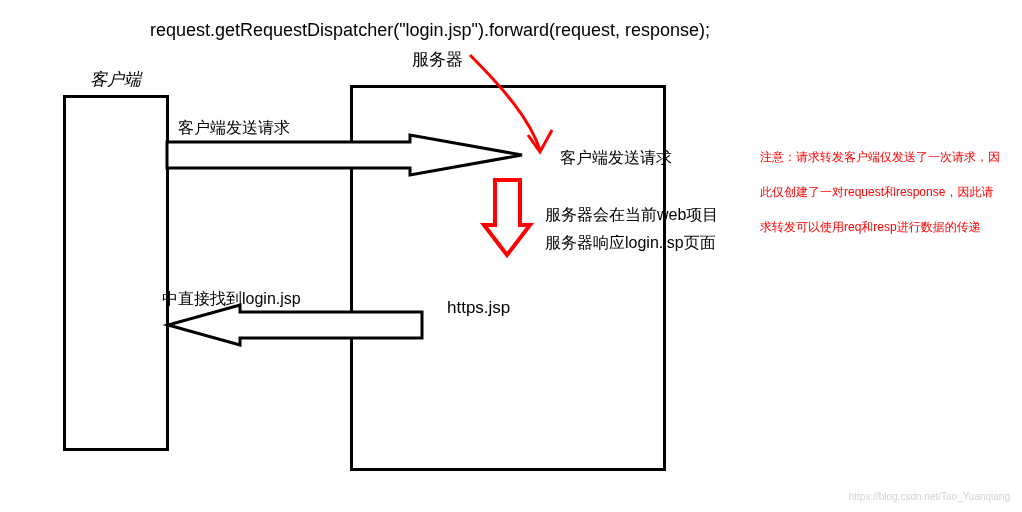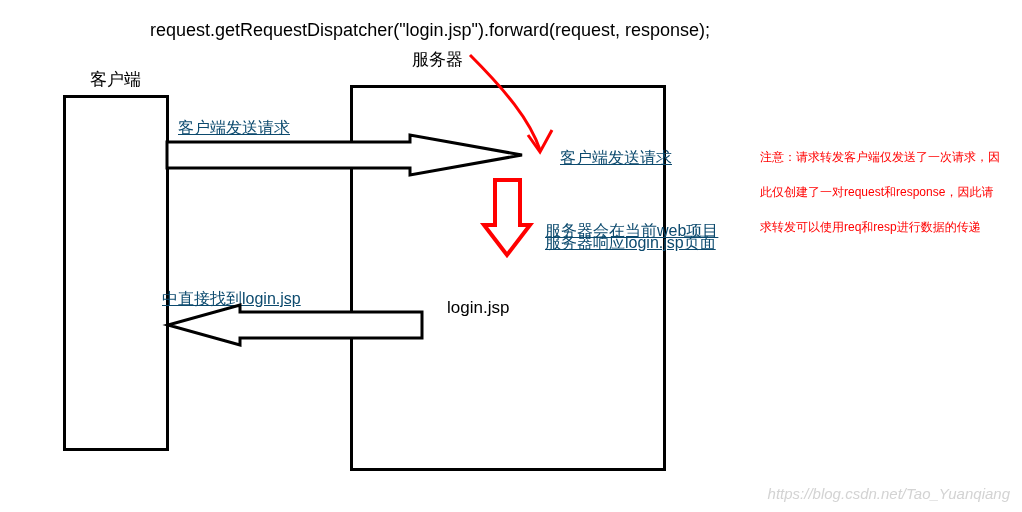--- a/index.html
+++ b/index.html
@@ -34,32 +34,31 @@
     top: 85px;
     left: 350px;
     width: 310px;
     height: 380px;
   }
   .box-label {
     position: absolute;
     font-size: 17px;
     color: #000;
   }
-  .client-label { top: 68px; left: 90px; }
+  .client-label { top: 68px; left: 90px; font-style: italic; }
   .server-label { top: 48px; left: 412px; }
   .red-text {
     position: absolute;
-    color: #0c4a6e;
+    color: #000000;
     font-size: 16px;
     line-height: 1.3;
-    text-decoration: underline;
   }
   .t-request { top: 118px; left: 178px; }
   .t-start   { top: 148px; left: 560px; }
-  .t-find1   { top: 205px; left: 545px; margin-top: 16px; }
+  .t-find1   { top: 205px; left: 545px; }
   .t-find2   { top: 233px; left: 545px; }
   .t-response{ top: 289px; left: 162px; }
   .note {
     position: absolute;
     top: 140px;
     left: 760px;
     width: 245px;
     color: #ff0000;
     font-size: 12px;
     line-height: 35px;
@@ -69,22 +68,21 @@
     top: 298px;
     left: 447px;
     font-size: 17px;
     color: #000;
   }
   .watermark {
     position: absolute;
     bottom: 10px;
     right: 12px;
     color: #d3d3d3;
-    font-size: 15px;
-    font-style: italic;
+    font-size: 10px;
   }
   svg.overlay {
     position: absolute;
     top: 0; left: 0;
     width: 1022px;
     height: 512px;
     pointer-events: none;
   }
 </style>
 </head>
@@ -97,21 +95,21 @@
 
 <div class="box-label client-label">客户端</div>
 <div class="box-label server-label">服务器</div>
 
 <div class="red-text t-request">客户端发送请求</div>
 <div class="red-text t-start">客户端发送请求</div>
 <div class="red-text t-find1">服务器会在当前web项目</div>
 <div class="red-text t-find2">服务器响应login.jsp页面</div>
 <div class="red-text t-response">中直接找到login.jsp</div>
 
-<div class="login-label">login.jsp</div>
+<div class="login-label">https.jsp</div>
 
 <div class="note">注意：请求转发客户端仅发送了一次请求，因此仅创建了一对request和response，因此请求转发可以使用req和resp进行数据的传递</div>
 
 <div class="watermark">https://blog.csdn.net/Tao_Yuanqiang</div>
 
 <svg class="overlay" viewBox="0 0 1022 512">
 
   <g fill="#ffffff" stroke="#000000" stroke-width="3">
     <polygon points="167,142 410,142 410,135 522,155 410,175 410,168 167,168"></polygon>
   </g>

